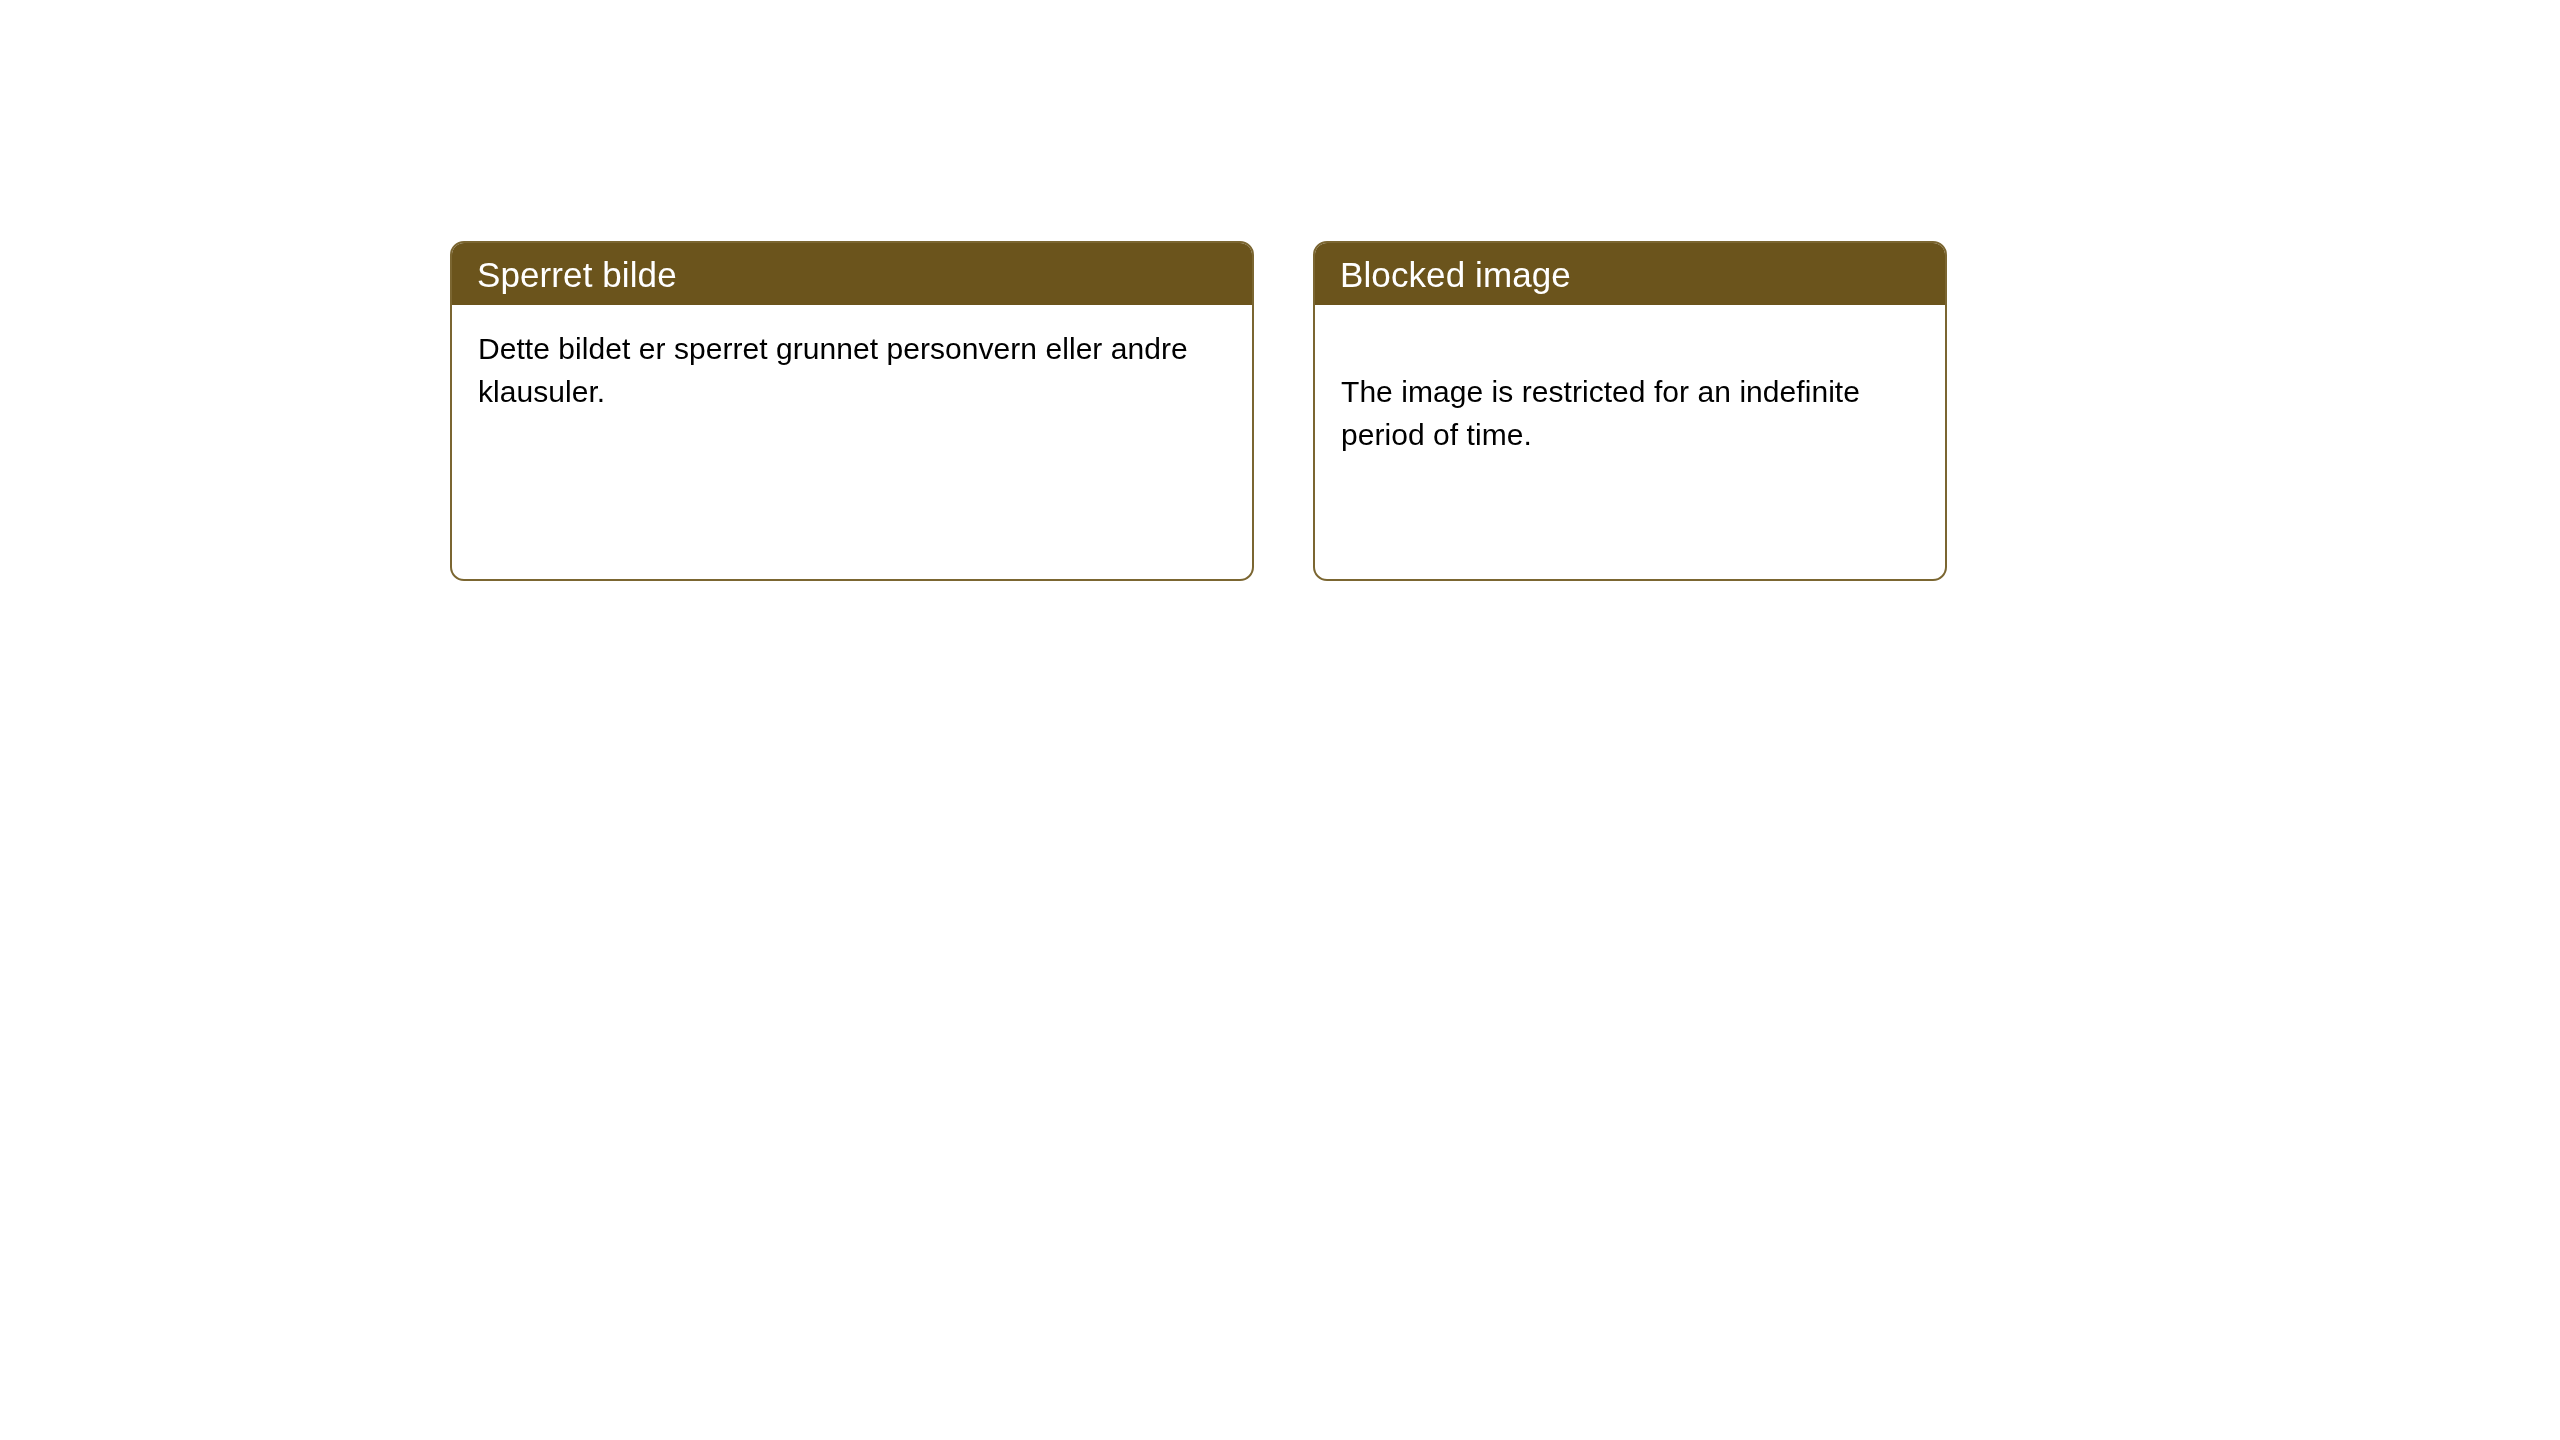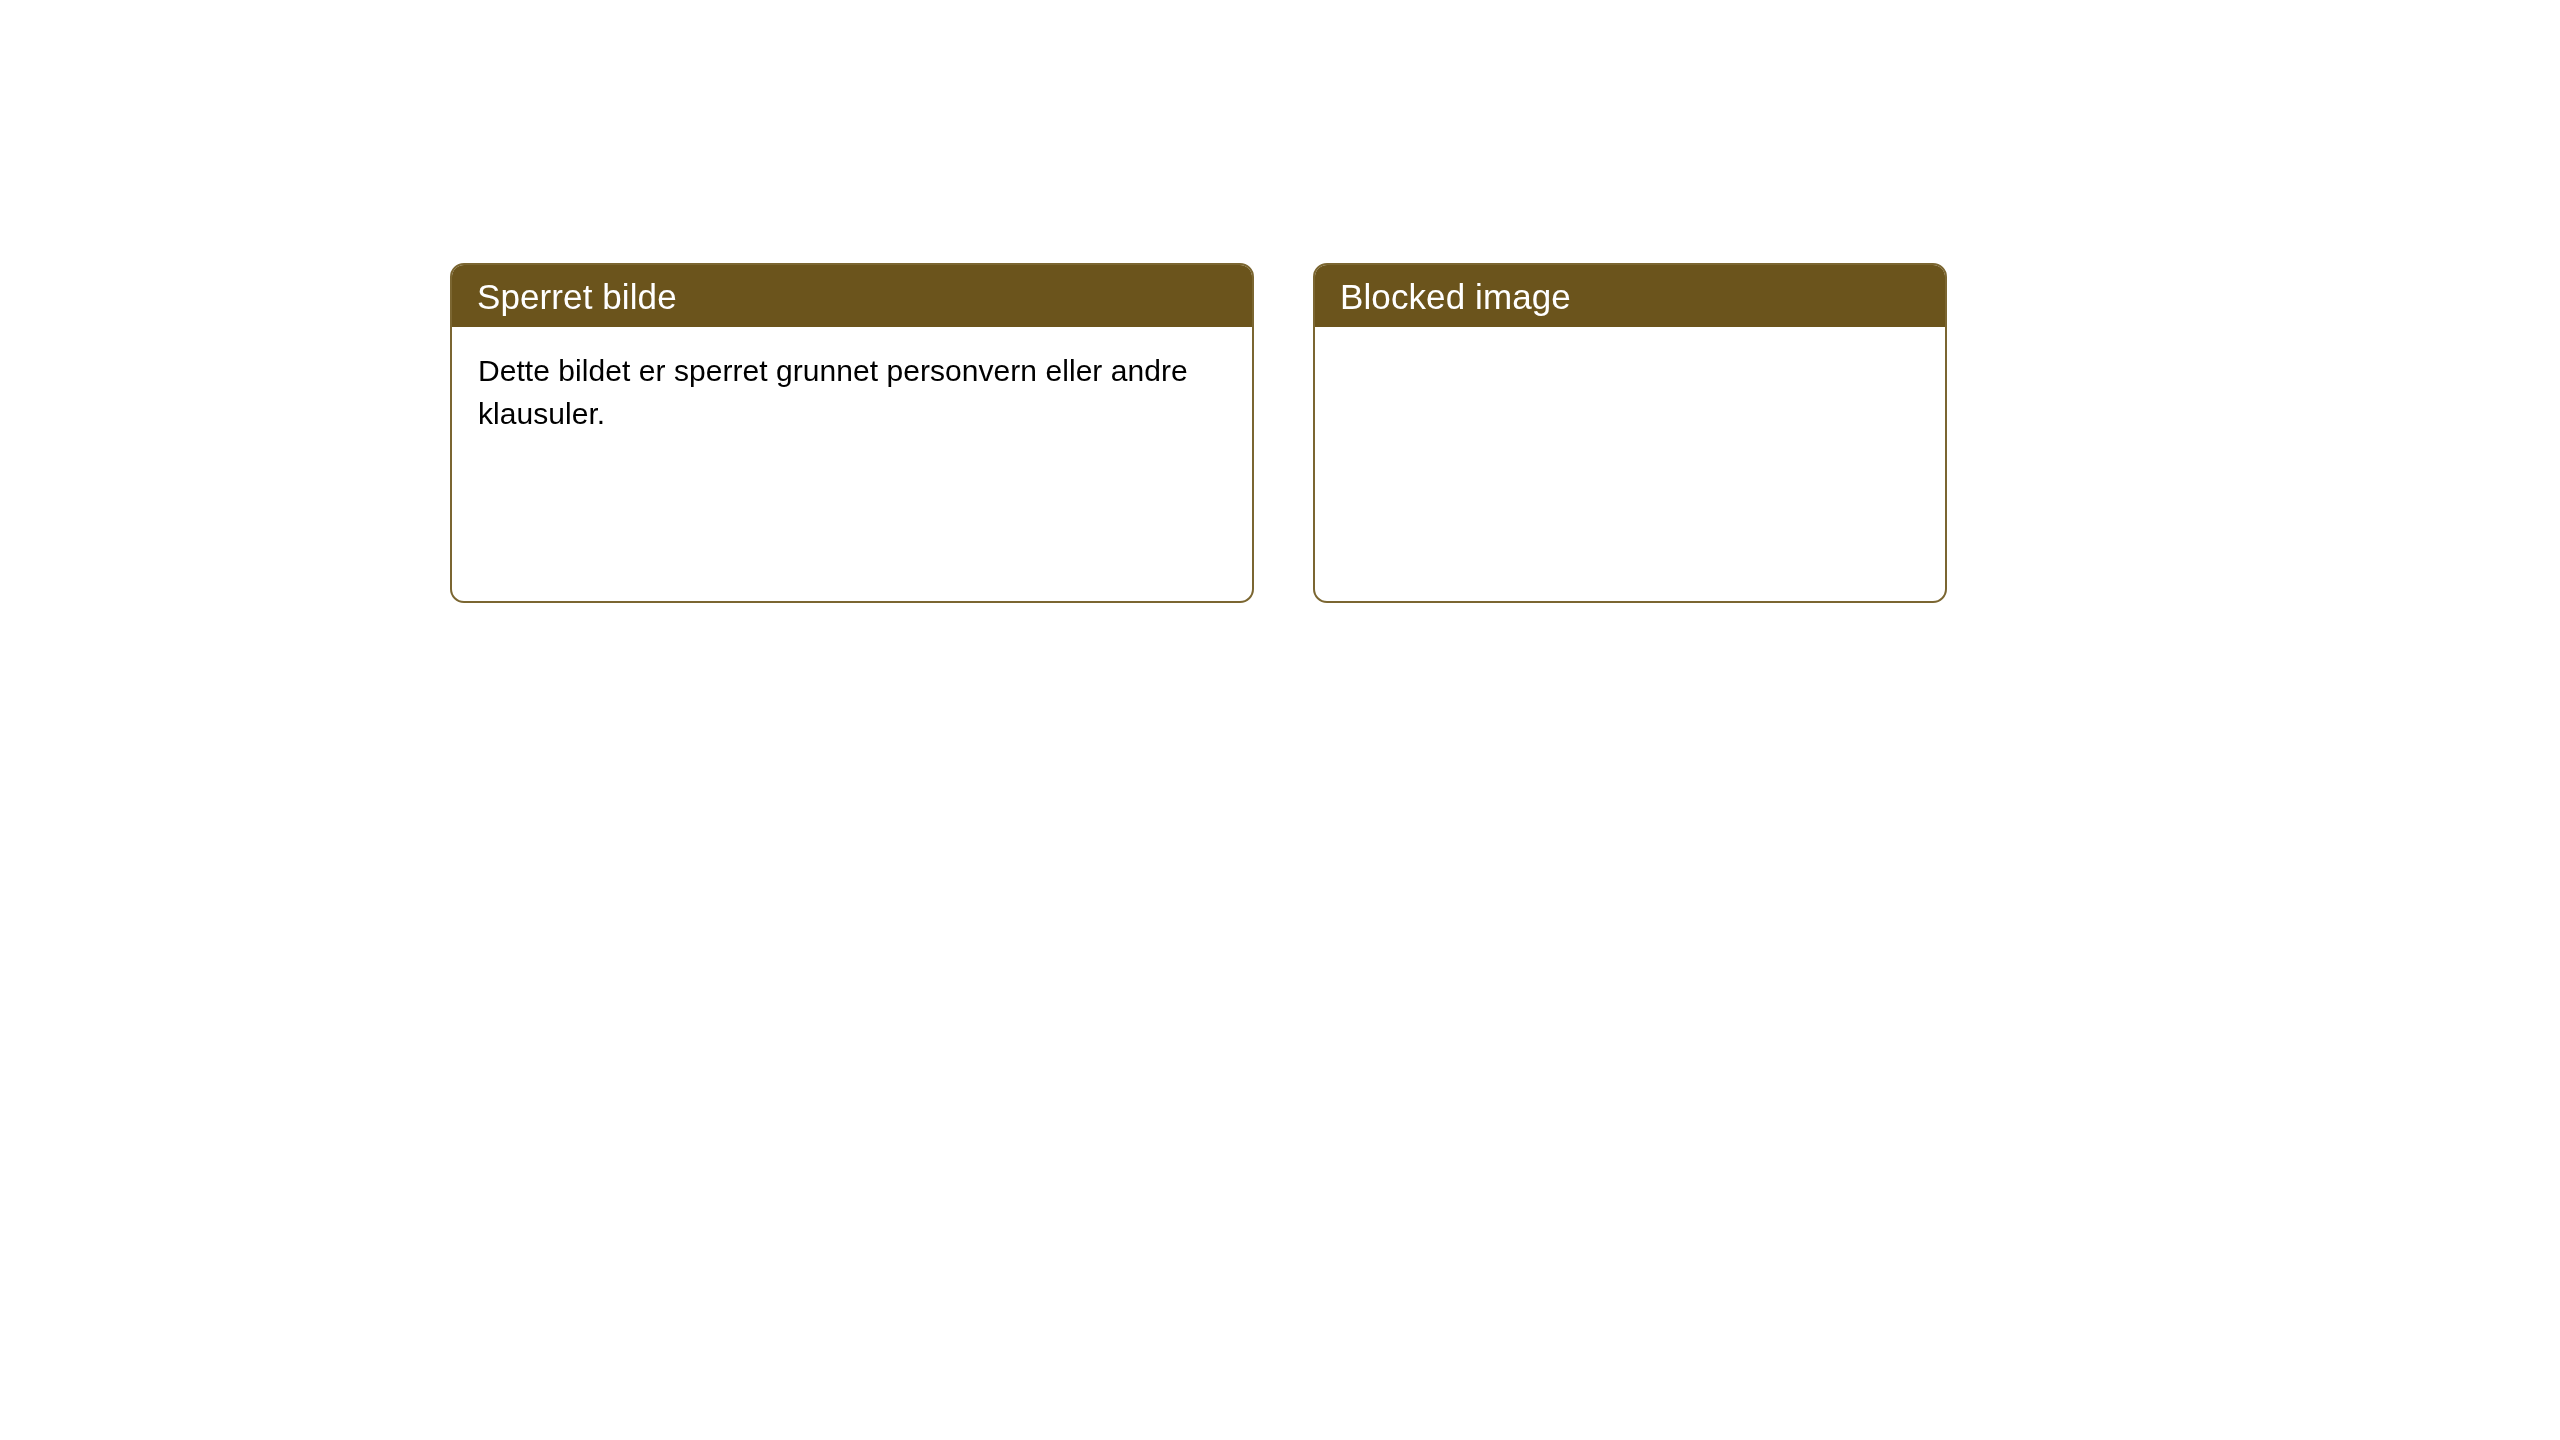--- a/index.html
+++ b/index.html
@@ -26,21 +26,20 @@
 
   .notice-card {
     position: absolute;
     top: 241px;
     background: #ffffff;
     border: 2px solid #7b6631;
     border-radius: 14px;
     box-sizing: border-box;
     overflow: hidden;
     height: 340px;
-    margin-top: 22px;
   }
 
   #card-no {
     left: 450px;
     width: 804px;
   }
 
   #card-en {
     left: 1313px;
     width: 634px;
@@ -96,16 +95,17 @@
       <div class="paragraph-gap"></div>
     </div>
   </section>
 
   <section class="notice-card" id="card-en">
     <header class="card-header">
       <span class="card-header-title">Blocked image</span>
     </header>
     <div class="card-body">
       <div class="paragraph-gap"></div>
+      <p class="card-paragraph">The image is restricted for an indefinite period of time.</p>
     </div>
   </section>
 
 </div>
 
 </body></html>

